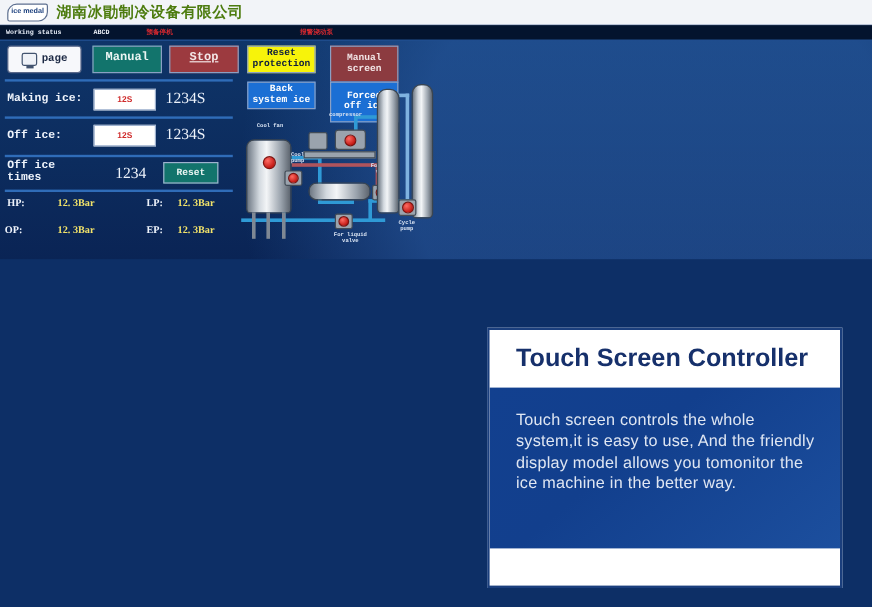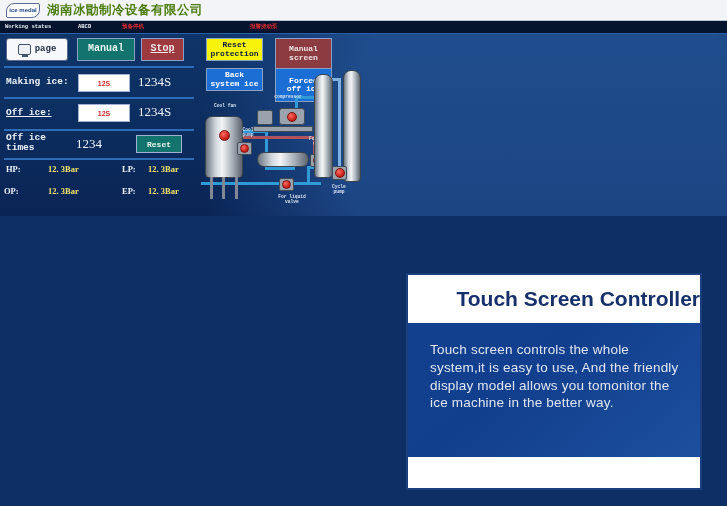--- a/index.html
+++ b/index.html
@@ -47,21 +47,21 @@
     position:absolute; right:0; top:34px; width:330px; height:133px;
     background:linear-gradient(160deg,#e6ebf4 0%, #aebdd8 45%, #8fa3c6 100%);
   }
 
   
   .disc-wrap { position:absolute; right:22px; top:-26px; width:240px; height:240px; }
 
   
   #controller-panel { left:48px; top:273px; width:354px; height:217px; border:2px solid #1b3f7d; background:#0a2a5e; }
   #touch-panel { left:406px; top:273px; width:296px; height:217px; }
-  #touch-panel .panel-title { height:48px; padding-left:22px; font-size:21px;justify-content:flex-end; }
+  #touch-panel .panel-title { height:48px; padding-left:22px; font-size:21px; }
   #touch-panel .panel-body {
     height:134px;
     background:linear-gradient(140deg,#12408f 0%, #123f8d 40%, #1c4f9e 100%);
   }
   #touch-panel .panel-desc { position:absolute; left:22px; top:18px; width:252px; font-size:13.5px; }
 
   
   .hmi { position:absolute; inset:0; background:#0d2f66; overflow:hidden;
          font-family:"Liberation Mono", monospace; }
   .hmi-header {
@@ -101,21 +101,21 @@
     position:absolute; top:2px;
     display:flex; align-items:center; justify-content:center; text-align:center;
     font-size:8px; font-weight:bold; line-height:1.05;
     border:1px solid #8aa0c4;
     font-family:"Liberation Mono", monospace;
     white-space:pre-line;
   }
   .btn-page   { left:6px;   width:62px; height:23px; background:#f7f8fb; color:#1d2a45;
                 border:1px solid #59688a; border-radius:3px; gap:4px; font-size:9px; }
   .btn-start  { left:77px;  width:58px; height:23px; background:#12746c; color:#eaf5f3; font-size:10px; }
-  .btn-stop   { left:141px; width:43px; height:23px; background:#9c3a3f; color:#f3e6e7; font-size:10px;text-decoration:underline; }
+  .btn-stop   { left:141px; width:58px; height:23px; background:#9c3a3f; color:#f3e6e7; font-size:10px;text-decoration:underline; }
   .btn-reset-prot { left:206px; width:57px; height:23px; background:#f7f30a; color:#0d1d3f; }
   .btn-manual { left:275px; width:57px; height:31px; background:#8c3b40; color:#f1e4e5; }
   .btn-back   { left:206px; top:34px; width:57px; height:23px; background:#1b6fd4; color:#ffffff; }
   .btn-forced { left:275px; top:34px; width:57px; height:34px; background:#1b6fd4; color:#ffffff; }
 
   .mon-icon { width:13px; height:11px; border:1.4px solid #42536f; border-radius:2px;
               position:relative; background:#eef1f7; }
   .mon-icon:after { content:""; position:absolute; left:3px; bottom:-3px; width:6px; height:2px; background:#42536f; }
 
   
@@ -296,29 +296,29 @@
         <div class="row-sep" style="top:95px;"></div>
         <div class="row-sep" style="top:124px;"></div>
 
         <div class="row" style="top:38px; height:24px;">
           <span class="row-label" style="position:absolute; left:6px; top:5px;">Making ice:</span>
           <input class="val-box" style="position: absolute; left: 78px; top: 2px; width: 52px; height: 18px;" value="12S">
           <span class="val-big" style="position:absolute; left:138px; top:2px;">1234S</span>
         </div>
 
         <div class="row" style="top:69px; height:24px;">
-          <span class="row-label" style="position:absolute; left:6px; top:5px;text-decoration:underline;">Off ice:</span>
+          <span class="row-label" style="position:absolute; left:6px; top:5px;">Off ice:</span>
           <input class="val-box" style="position: absolute; left: 78px; top: 1px; width: 52px; height: 18px;" value="12S">
           <span class="val-big" style="position:absolute; left:138px; top:1px;">1234S</span>
         </div>
 
         <div class="row" style="top:98px; height:25px;">
           <span class="row-label" style="position:absolute; left:6px; top:1px;">Off ice
 times</span>
-          <span class="val-big" style="position:absolute; left:76px; top:4px;">1234</span>
+          <span class="val-big" style="position:absolute; left:96px; top:4px;">1234</span>
           <button class="btn-reset-small" style="position:absolute; left:136px; top:3px; width:46px; height:18px;">Reset</button>
         </div>
 
         <span class="press press-k" style="left:6px;  top:130px;">HP:</span>
         <span class="press" style="left:48px; top:130px;">12. 3Bar</span>
         <span class="press press-k" style="left:122px;top:130px;">LP:</span>
         <span class="press" style="left:148px;top:130px;">12. 3Bar</span>
         <span class="press press-k" style="left:4px;  top:152px;">OP:</span>
         <span class="press" style="left:48px; top:152px;">12. 3Bar</span>
         <span class="press press-k" style="left:122px;top:152px;">EP:</span>

